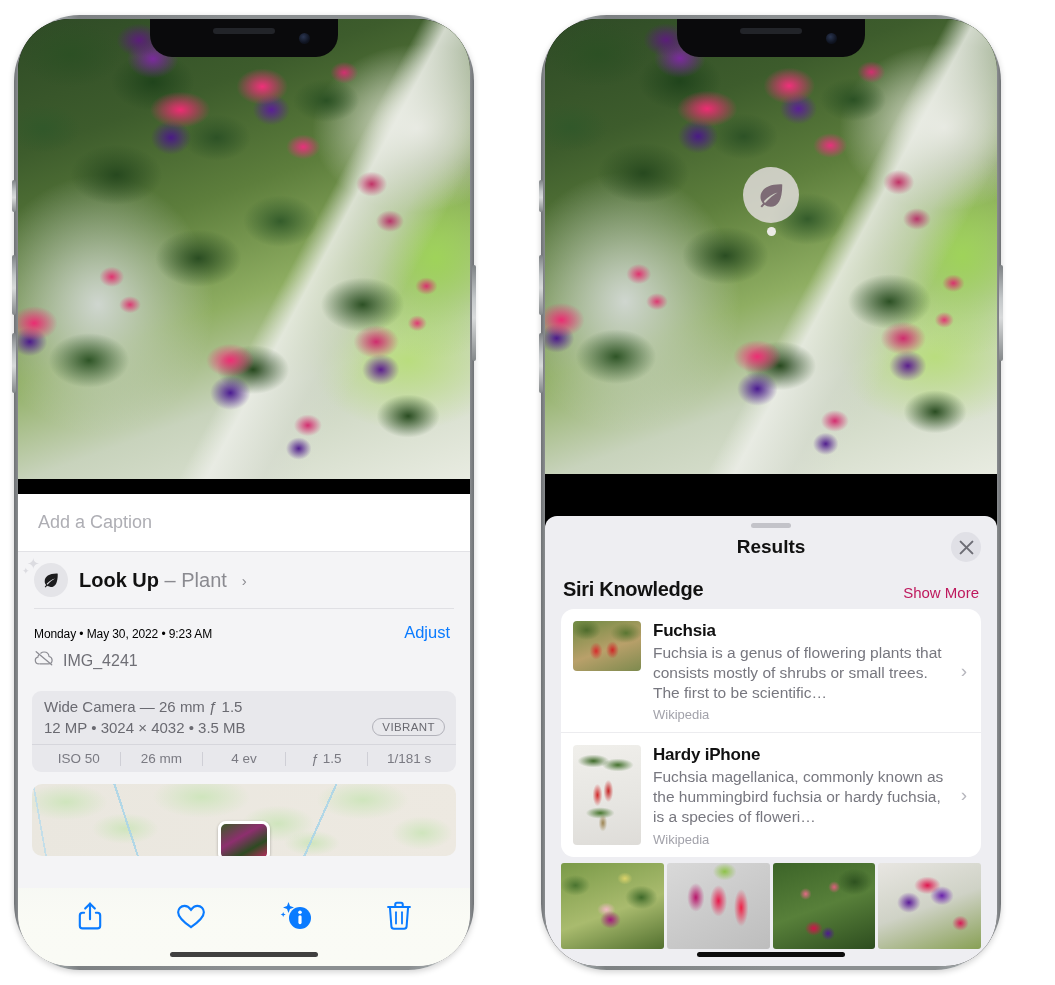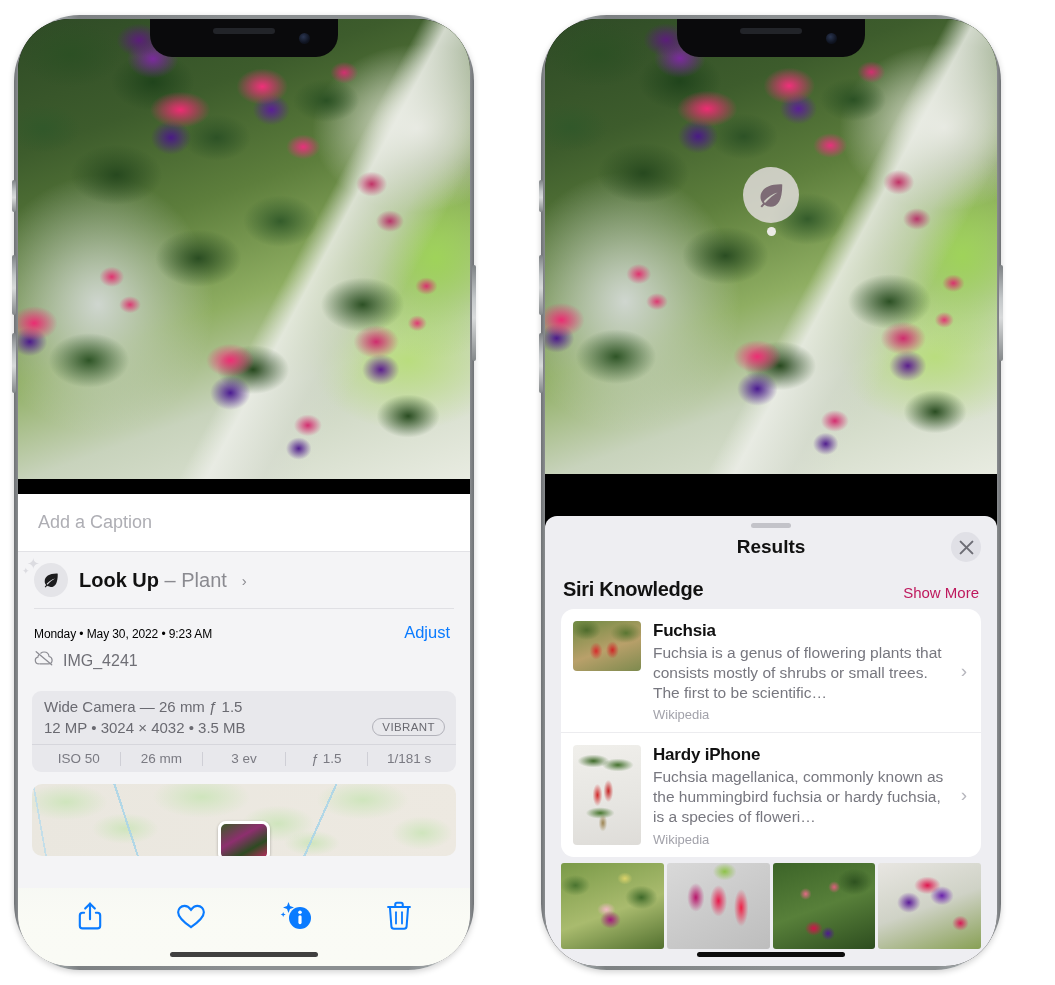--- a/index.html
+++ b/index.html
@@ -462,21 +462,21 @@
               <div class="meta-l2row">
                 <span class="meta-l2">12 MP • 3024 × 4032 • 3.5 MB</span>
                 <span class="vibrant">VIBRANT</span>
               </div>
             </div>
             <div class="meta-foot">
               <span>ISO 50</span>
               <span class="sep"></span>
               <span>26 mm</span>
               <span class="sep"></span>
-              <span>3 ev</span>
+              <span>4 ev</span>
               <span class="sep"></span>
               <span>ƒ 1.5</span>
               <span class="sep"></span>
               <span>1/181 s</span>
             </div>
           </div>
 
           <div class="map-card">
             <div class="map-green"></div>
             <div class="map-riv"></div>

